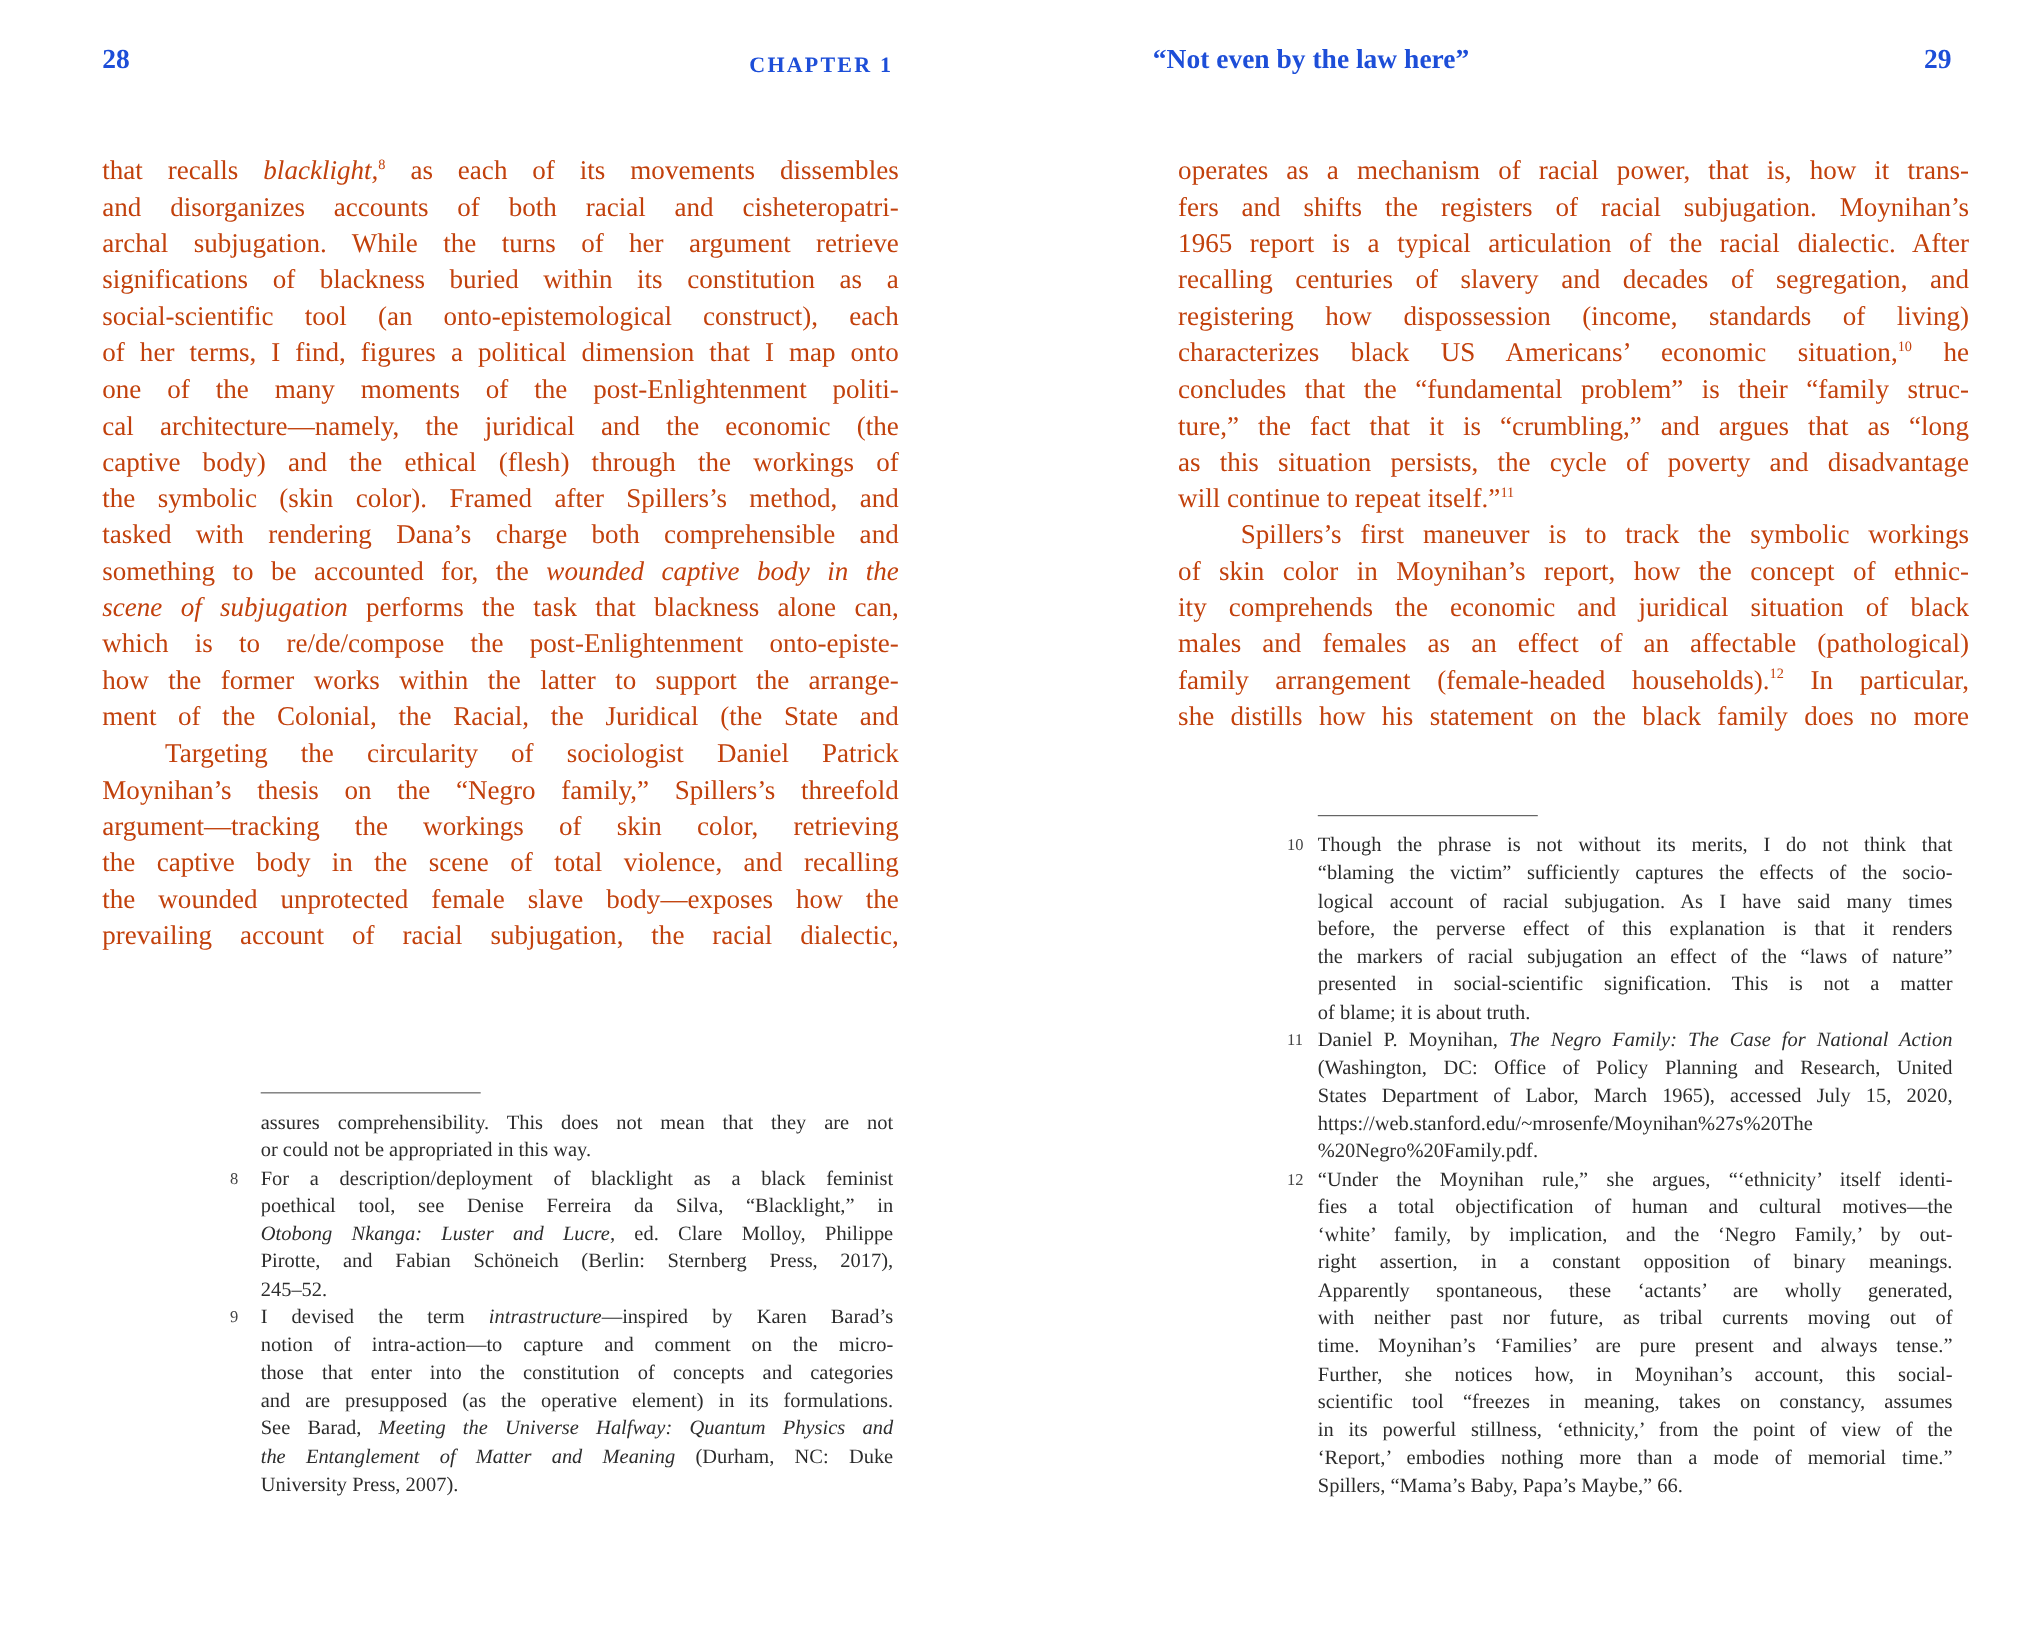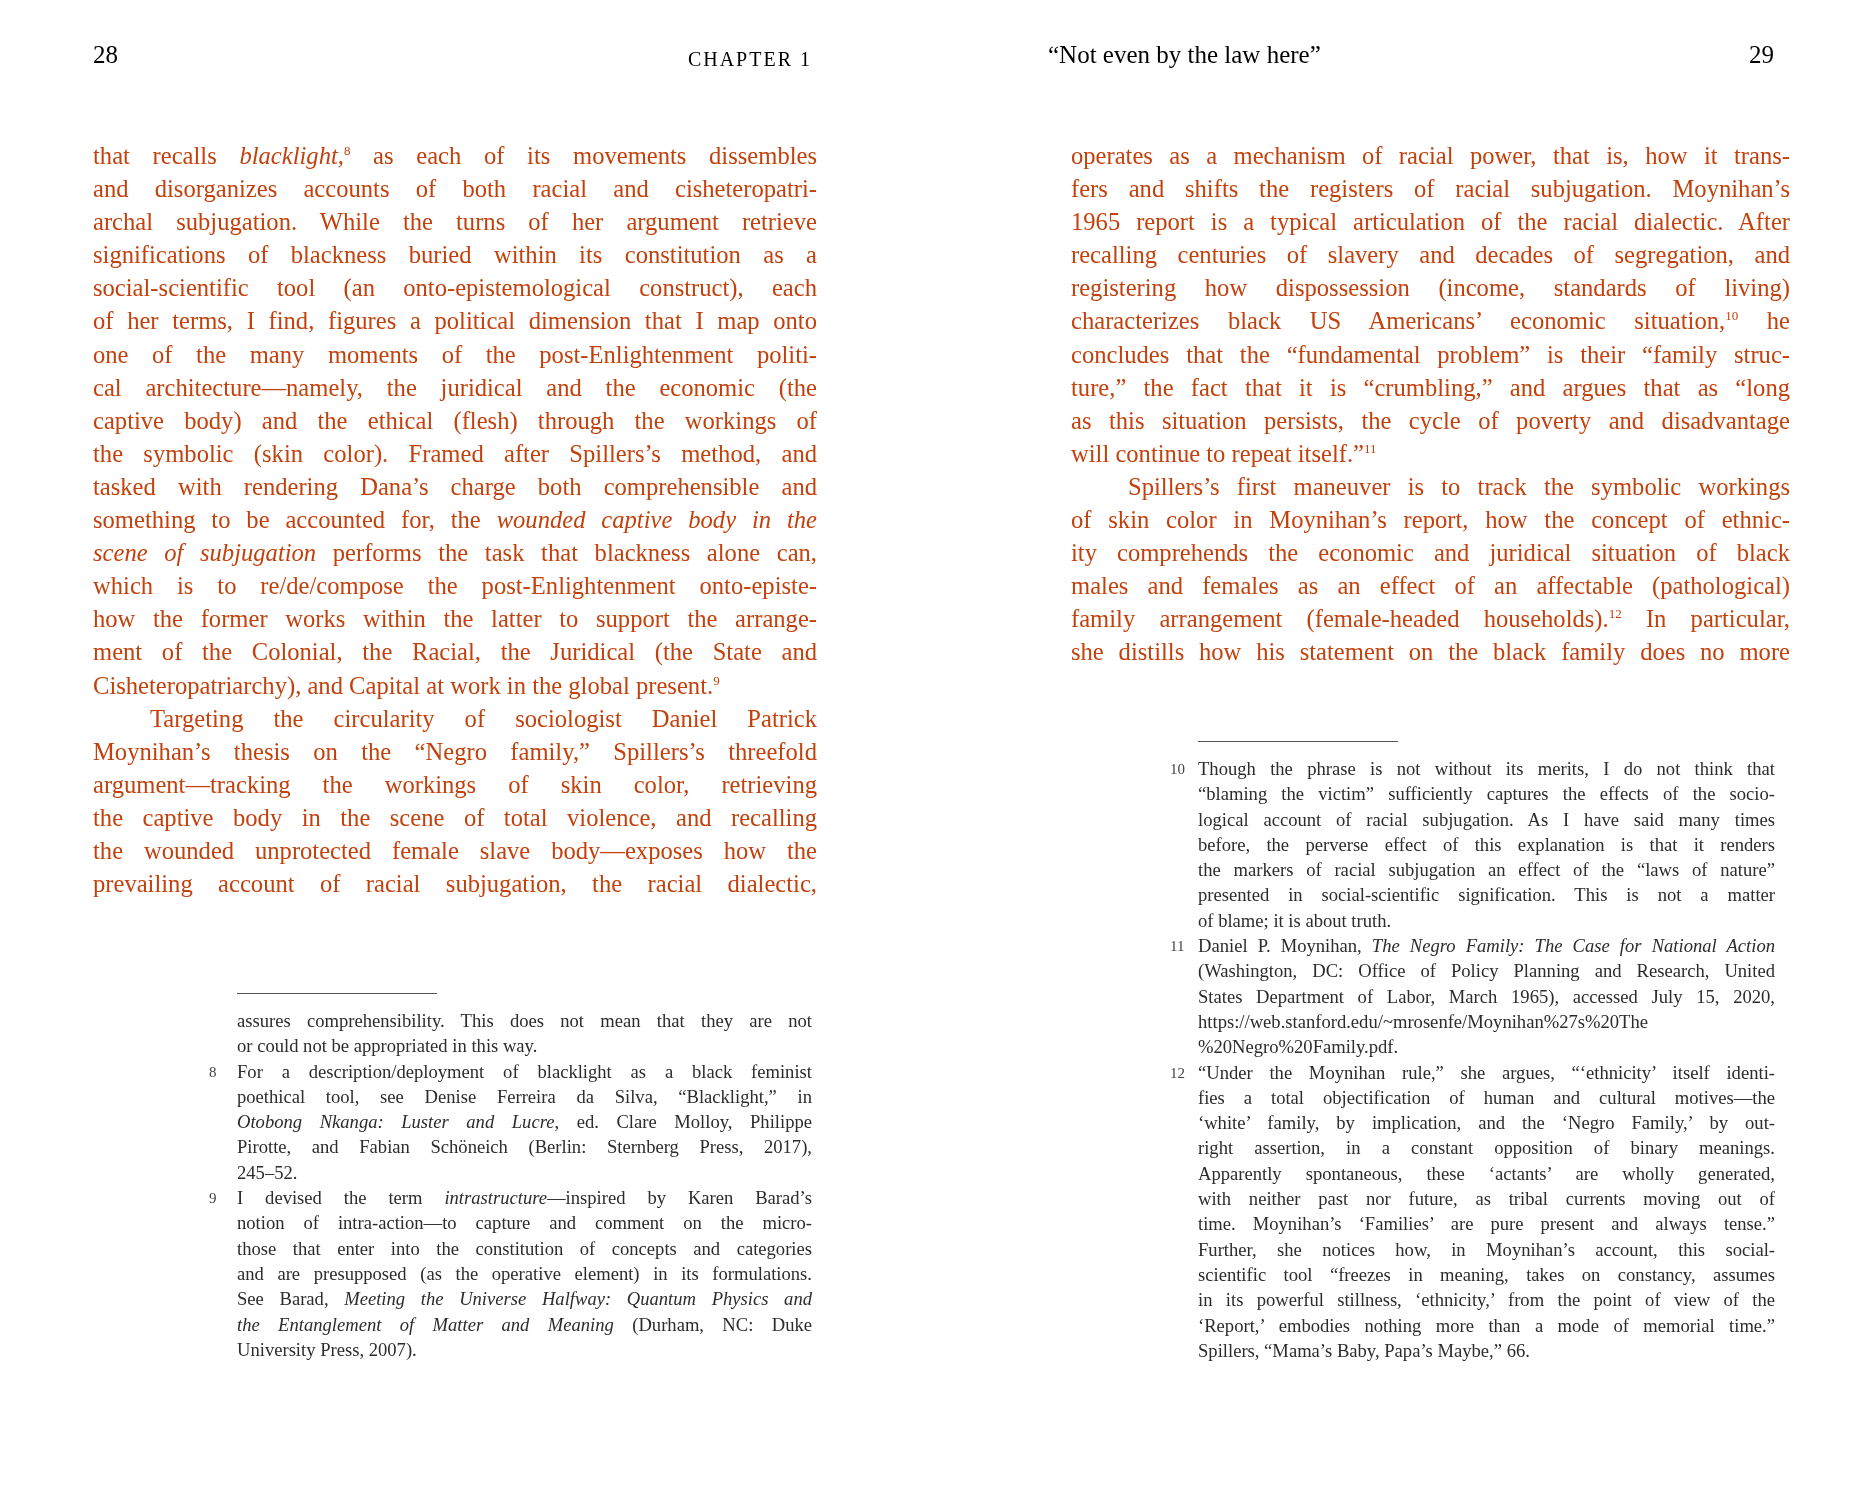--- a/index.html
+++ b/index.html
@@ -1,21 +1,21 @@
 <!DOCTYPE html>
 <html><head>
 <meta charset="utf-8">
 <style>
   html, body { margin:0; padding:0; background:#ffffff; }
   body { width:1857px; height:1500px; position:relative; overflow:hidden;
          font-family:"Liberation Serif", "DejaVu Serif", serif; color:#2a2a2a; }
   .page { position:absolute; top:0; height:1500px; }
   .page.left { left:0; width:928px; }
   .page.right { left:928px; width:929px; }
-  .running { position:absolute; top:40px; font-size:25px; line-height:30px; color:#000000; }
+  .running { position:absolute; top:40px; font-size:25px; line-height:30px; color:#1d4ed8;font-weight:bold; }
   .chapter { letter-spacing:2px; font-size:20px; top:44px; }
   .body-text { position:absolute; font-size:24.6px; line-height:33.1px; text-align:justify; color:#c2410c; }
   .line { display:block; text-align:justify; text-align-last:justify; white-space:nowrap; }
   .line.last { text-align-last:left; }
   sup { font-size:13px; line-height:0; vertical-align:super; }
   .rule { position:absolute; height:1px; background:#555; width:200px; }
   .notes { position:absolute; font-size:18.6px; line-height:25.3px; color:#2c2c2c; }
   .note { position:relative; padding-left:0; margin:0; }
   .note .num { position:absolute; left:-28px; top:1px; font-size:15px; color:#444; }
   .nline { display:block; white-space:nowrap; text-align:justify; text-align-last:justify; }
@@ -38,21 +38,20 @@
       <span class="line"><span>one of the many moments of the post-Enlightenment politi-</span></span>
       <span class="line"><span>cal architecture—namely, the juridical and the economic (the</span></span>
       <span class="line"><span>captive body) and the ethical (flesh) through the workings of</span></span>
       <span class="line"><span>the symbolic (skin color). Framed after Spillers’s method, and</span></span>
       <span class="line"><span>tasked with rendering Dana’s charge both comprehensible and</span></span>
       <span class="line"><span>something to be accounted for, the </span><i>wounded captive body in the</i></span>
       <span class="line"><i>scene of subjugation</i><span> performs the task that blackness alone can,</span></span>
       <span class="line"><span>which is to re/de/compose the post-Enlightenment onto-episte-</span></span>
       <span class="line"><span>how the former works within the latter to support the arrange-</span></span>
       <span class="line"><span>ment of the Colonial, the Racial, the Juridical (the State and</span></span>
-      <span class="line last"><span>Cisheteropatriarchy), and Capital at work in the global present.</span><sup>9</sup></span>
       <span class="line" style="text-indent: 57px;"><span>Targeting the circularity of sociologist Daniel Patrick</span></span>
       <span class="line"><span>Moynihan’s thesis on the “Negro family,” Spillers’s threefold</span></span>
       <span class="line"><span>argument—tracking the workings of skin color, retrieving</span></span>
       <span class="line"><span>the captive body in the scene of total violence, and recalling</span></span>
       <span class="line"><span>the wounded unprotected female slave body—exposes how the</span></span>
       <span class="line"><span>prevailing account of racial subjugation, the racial dialectic,</span></span>
     </div>
   <div class="rule" style="left:237px; top:993px;"></div>
   <div class="notes" id="left-notes" style="left:237px; top:1008px; width:575px;">
       <div class="note">

